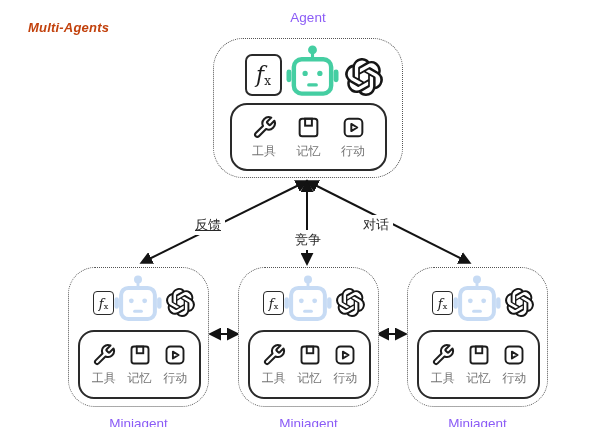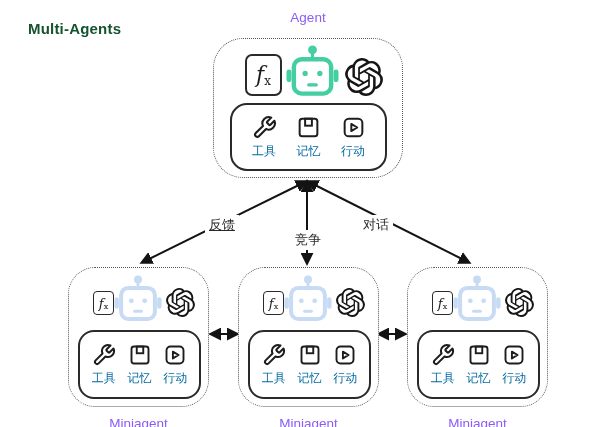--- a/index.html
+++ b/index.html
@@ -3,21 +3,21 @@
 <meta charset="utf-8">
 <style>
   html,body{margin:0;padding:0;background:#ffffff;}
   .canvas{
     position:relative;width:600px;height:427px;overflow:hidden;background:#ffffff;
     font-family:"Liberation Sans","DejaVu Sans",sans-serif;color:#222;
     --robot-green:#45CEA2;--robot-blue:#C7DBF4;--line:#131313;--ink:#2a2a2a;
   }
   .hidden-defs{position:absolute;width:0;height:0;overflow:hidden;}
 
-  .page-title{position:absolute;left:28px;top:20px;font-size:15px;font-weight:bold;color:#14532d;letter-spacing:.2px;}
+  .page-title{position:absolute;left:28px;top:20px;font-size:13px;font-weight:bold;color:#c2410c;letter-spacing:.2px;font-style:italic;}
 
   .card{position:absolute;border:1.6px dotted #555;border-radius:30px;background:#fff;box-sizing:border-box;}
   .agent-card{left:213px;top:38px;width:190px;height:140px;}
   .mini-card{width:141px;height:140px;top:267px;border-radius:27px;}
   .mini-1{left:68px;} .mini-2{left:238px;} .mini-3{left:407px;}
 
   .card-label{position:absolute;text-align:center;font-size:13.5px;color:#8b5cf6;}
   .agent-label{left:213px;top:10px;width:190px;}
   .mini-label{top:416px;width:141px;}
   .mini-label-1{left:68px;} .mini-label-2{left:238px;} .mini-label-3{left:407px;}
@@ -38,29 +38,29 @@
   .mini-card .openai{left:97px;top:20px;width:29px;height:29px;}
 
   .toolbox{position:absolute;border:2px solid #2a2a2a;border-radius:17px;background:#fff;
     display:flex;justify-content:space-evenly;align-items:center;box-sizing:border-box;}
   .agent-card .toolbox{left:16px;top:64px;width:157px;height:68px;}
   .mini-card .toolbox{left:9px;top:62px;width:123px;height:69px;border-radius:16px;}
 
   .tool{display:flex;flex-direction:column;align-items:center;}
   .ticon{width:25px;height:25px;color:#1d1d1d;}
   .mini-card .ticon{width:24px;height:24px;}
-  .tlabel{font-size:12px;color:#0369a1;margin-top:3px;white-space:nowrap;}
+  .tlabel{font-size:12px;color:#737373;margin-top:3px;white-space:nowrap;}
 
   .edges-svg{position:absolute;left:0;top:0;}
   .edges-svg line{stroke:var(--line);stroke-width:2;}
   .edges-svg .ah{fill:var(--line);}
 
   .edge-label{position:absolute;transform:translateX(-50%);background:#ffffff;padding:1px 4px;
     font-size:13px;color:#2a2a2a;white-space:nowrap;}
-  .edge-feedback{left:222px;top:215px;text-decoration:underline;}
+  .edge-feedback{left:208px;top:215px;text-decoration:underline;}
   .edge-competition{left:308px;top:230px;}
   .edge-dialogue{left:376px;top:215px;font-family:Liberation Mono, monospace;}
 </style>
 </head>
 <body>
 
 <svg class="hidden-defs" aria-hidden="true">
   <defs>
     <symbol id="sym-robot" viewBox="0 0 56 54">
       <circle cx="28" cy="5" r="4.5" fill="currentColor"></circle>

